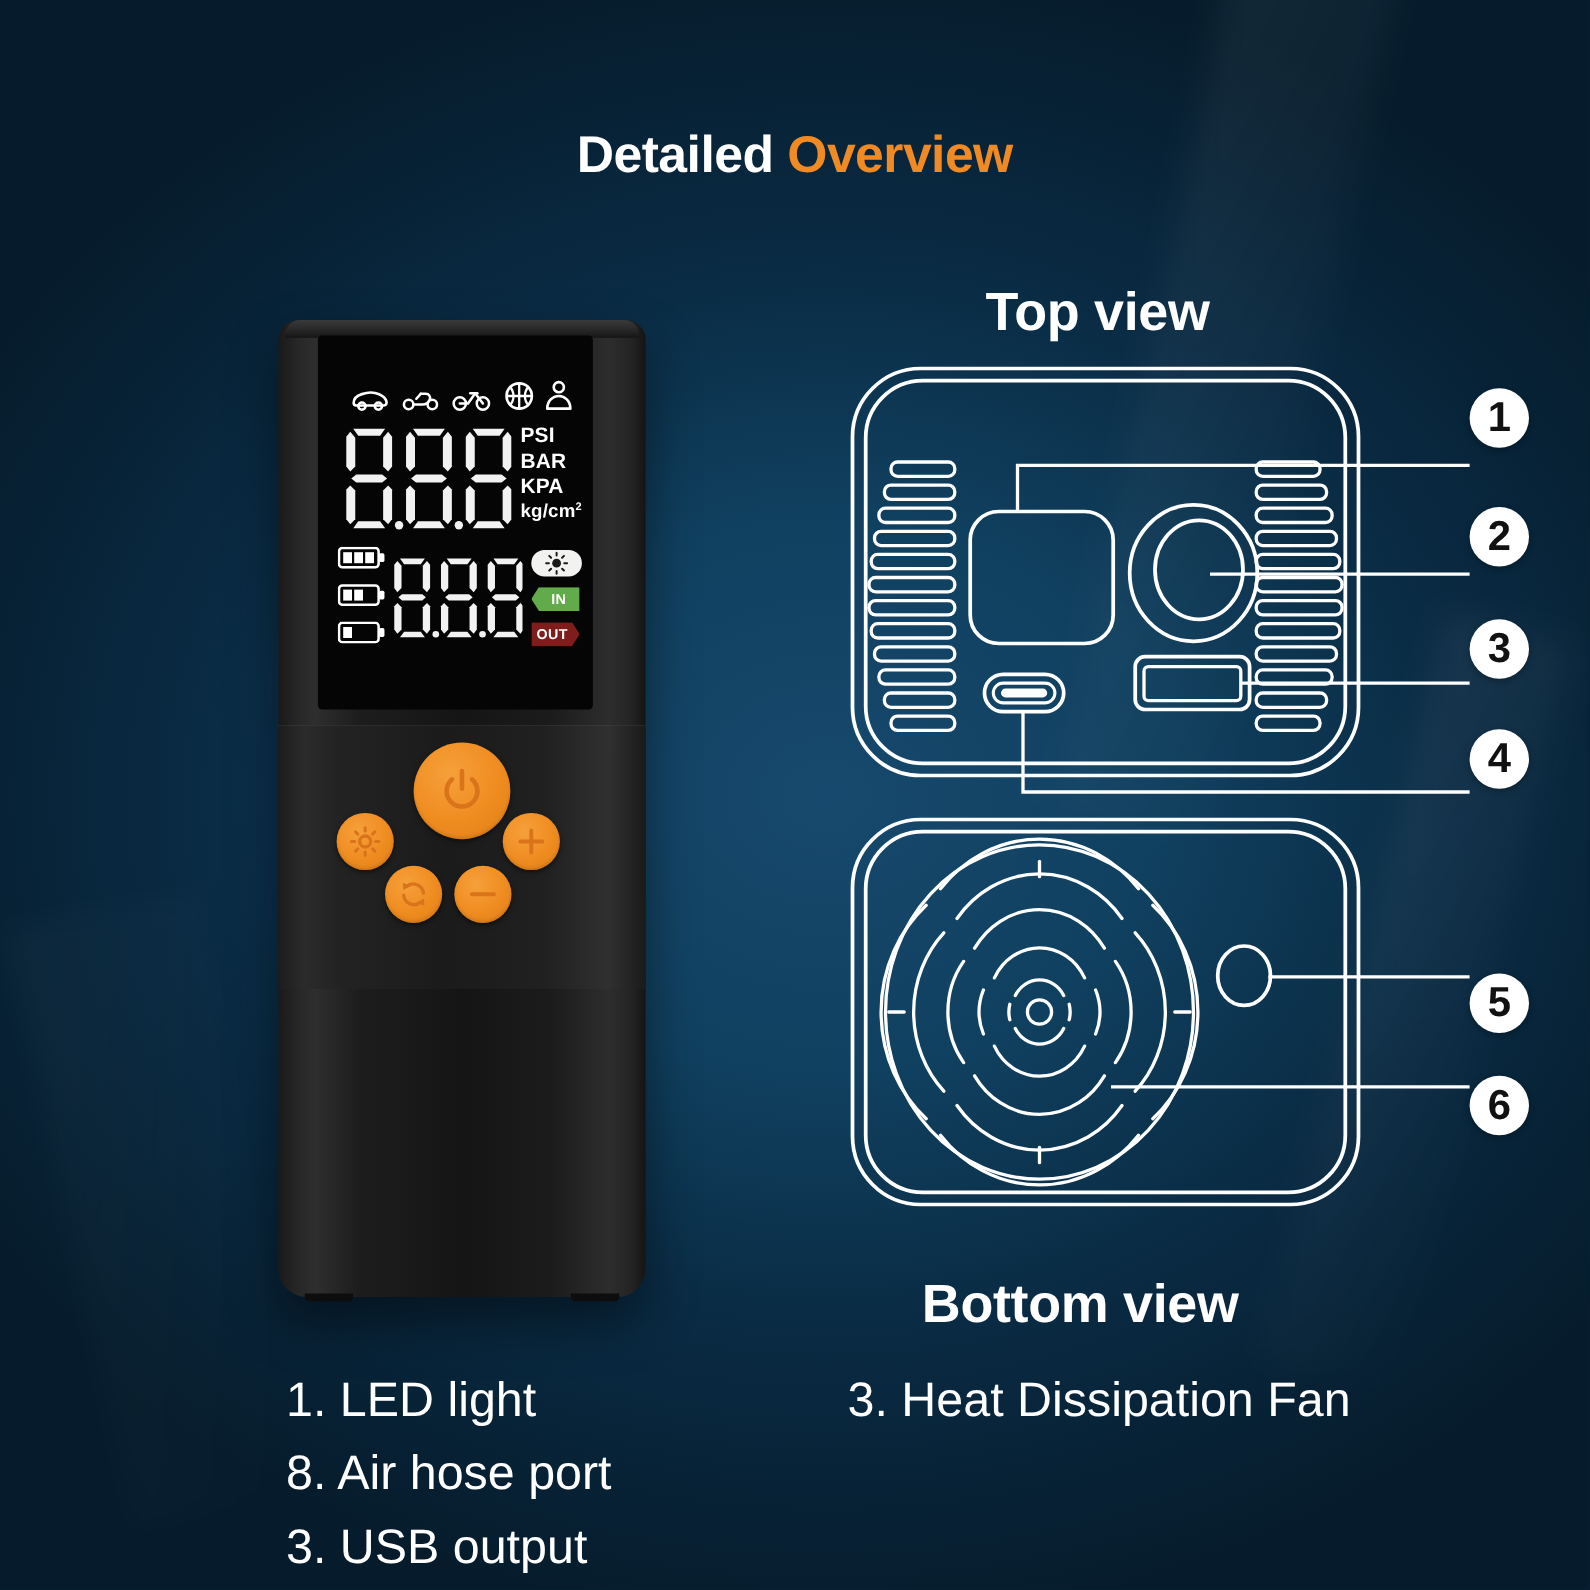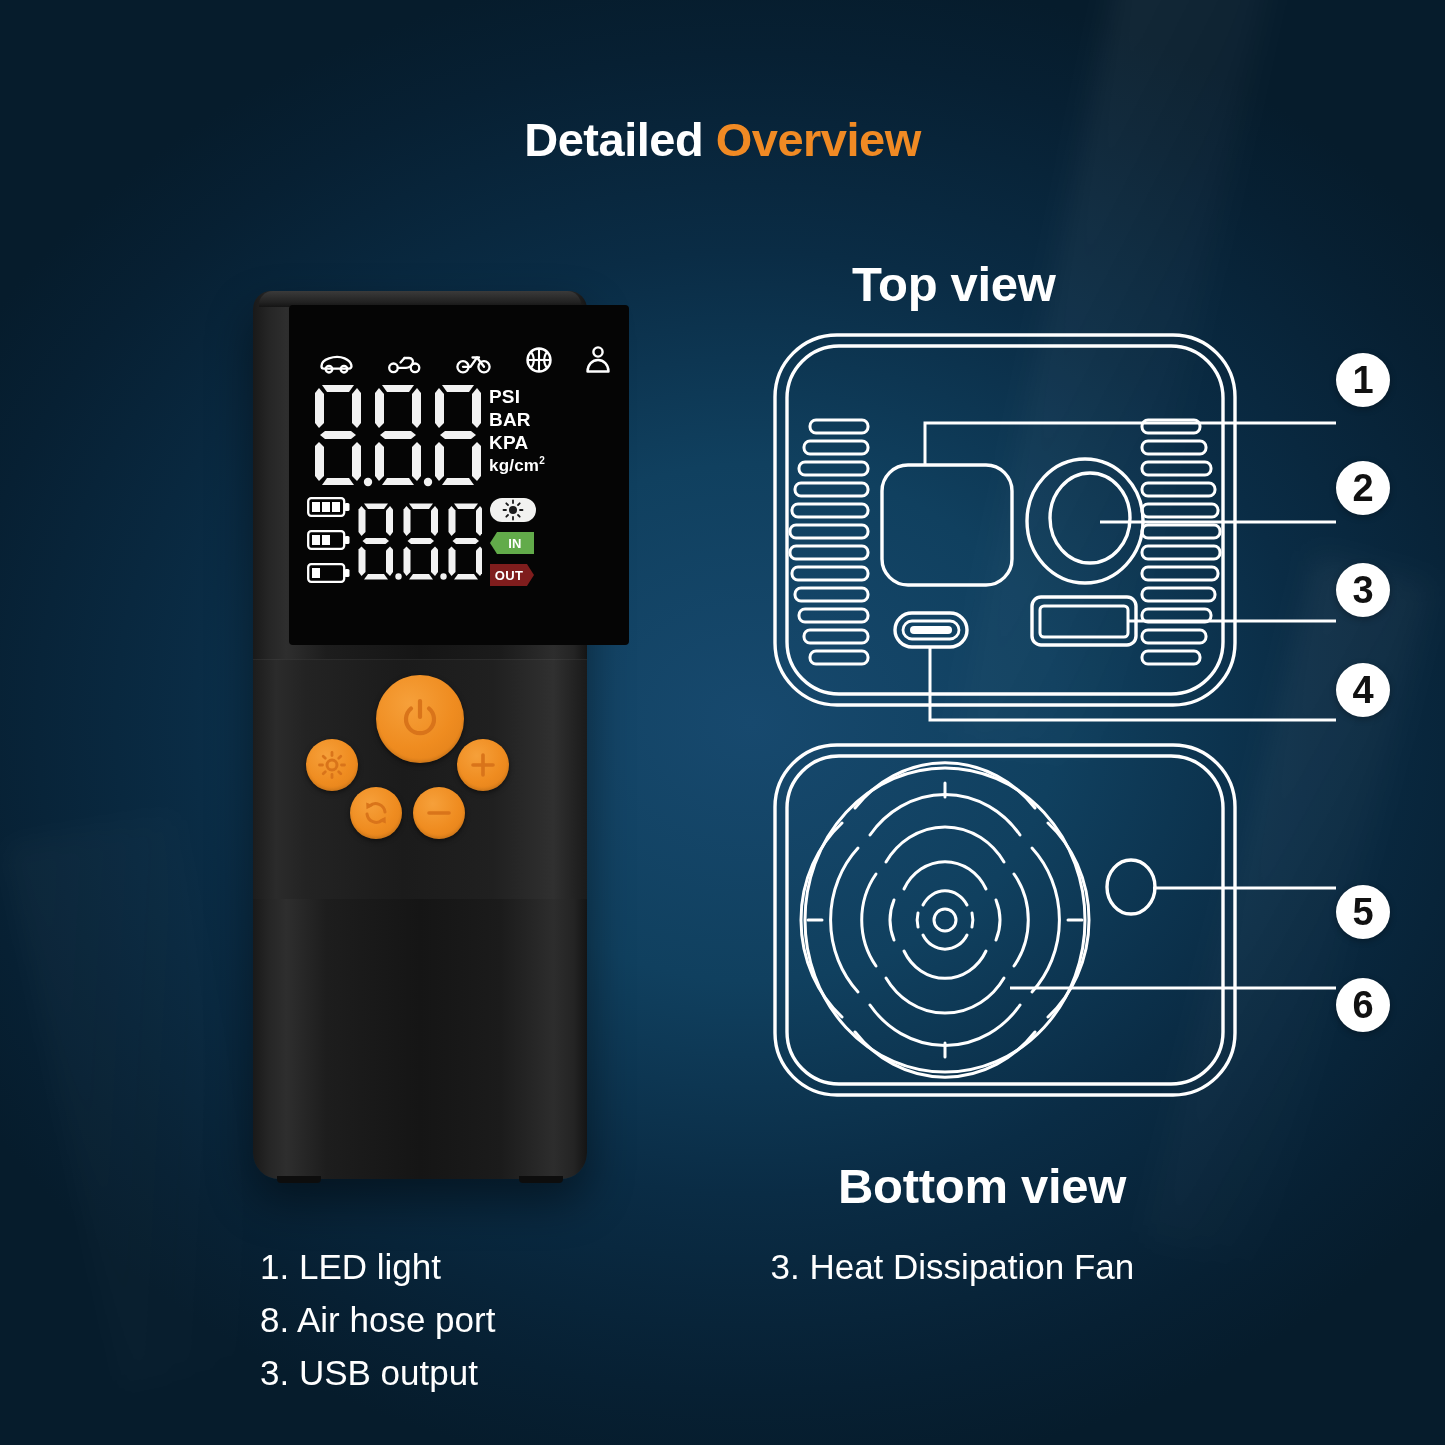--- a/index.html
+++ b/index.html
@@ -74,25 +74,24 @@
     left: 6px; right: 6px; top: 0;
     height: 16px;
     border-radius: 14px 14px 0 0;
     background: linear-gradient(180deg, #3a3a3a 0%, #222 70%, #141414 100%);
   }
   
   .lcd {
     position: absolute;
     left: 36px;
     top: 14px;
-    width: 296px;
+    width: 250px;
     height: 340px;
     background: #050505;
     border-radius: 4px;
-    padding-left: 44px;
   }
   .lcd-inner {
     position: absolute;
     inset: 0;
     padding: 40px 10px 0 10px;
     box-sizing: border-box;
   }
   
   .icon-row {
     display: flex;
@@ -206,21 +205,21 @@
 
   
   .view-heading {
     position: absolute;
     color: #ffffff;
     font-size: 49px;
     font-weight: bold;
     letter-spacing: -0.3px;
     white-space: nowrap;
   }
-  #heading-top    { left: 852px; top: 256px; }
+  #heading-top    { left: 896px; top: 256px; }
   #heading-bottom { left: 838px; top: 1158px; }
 
   .diagram {
     position: absolute;
     overflow: visible;
   }
   #diagram-top    { left: 760px; top: 325px;  width: 640px; height: 400px; }
   #diagram-bottom { left: 760px; top: 735px;  width: 640px; height: 380px; }
 
   .callout {
@@ -251,21 +250,21 @@
     box-sizing: border-box;
   }
   .legend-col {
     width: 50%;
     box-sizing: border-box;
   }
   .legend-col.left  { padding-left: 150px; }
   .legend-col.right { padding-left: 48px; }
   .legend-item {
     color: #ffffff;
-    font-size: 35px;
+    font-size: 44px;
     line-height: 1.52;
     white-space: nowrap;
   }
 </style>
 </head>
 <body>
 
 <div id="page">
 
   <div class="sheen s1"></div>

